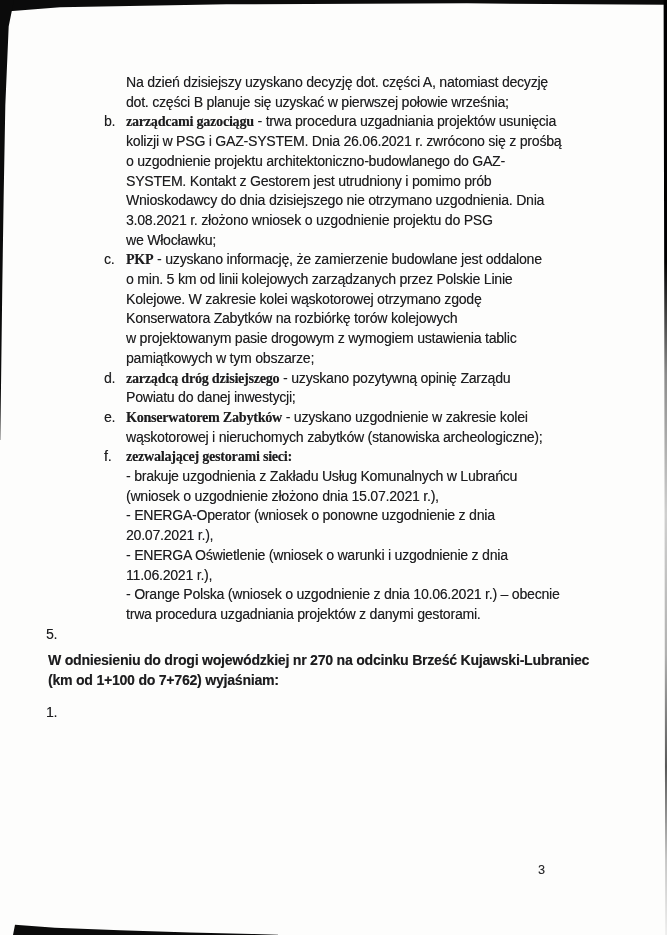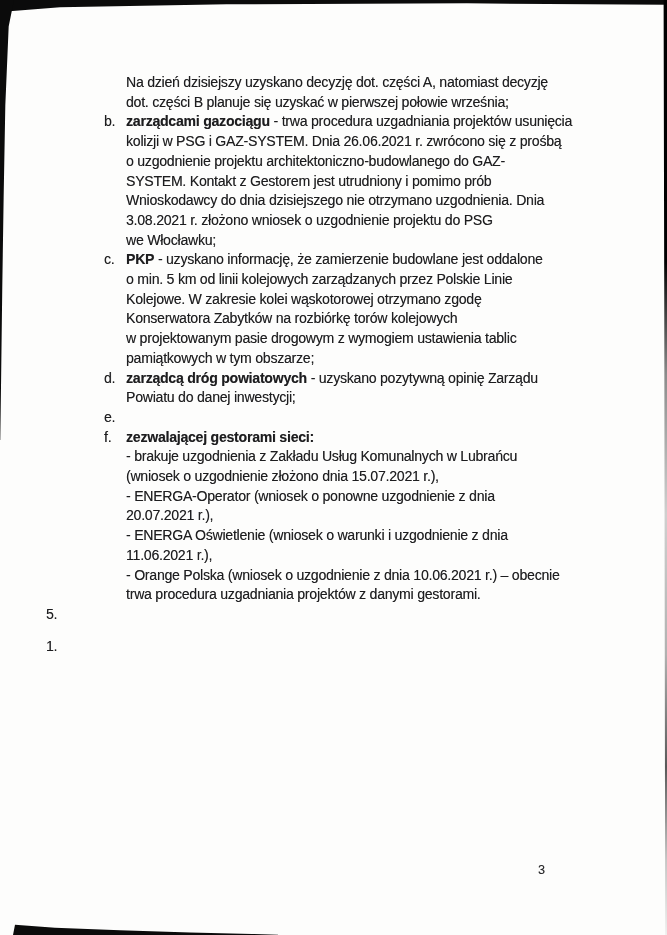--- a/index.html
+++ b/index.html
@@ -47,21 +47,21 @@
   
   .content {
     position: absolute;
     left: 0; top: 73px; width: 660px;
     font-size: 14px;
     line-height: 19.7px;
     letter-spacing: -0.2px;
     text-shadow: 0.25px 0 0 rgba(0,0,0,0.45);
   }
   .t { white-space: pre; }
-  .lead { font-weight: 700; }
+  .lead { font-weight: 700; font-family: Liberation Serif, serif; }
   .para.intro { margin-left: 126px; }
   .li { display: flex; align-items: flex-start; }
   .li .lbl { white-space: pre; }
   .li.lettered { margin-left: 104px; }
   .li.lettered .lbl { flex: 0 0 22px; width: 22px; }
   .li.numbered { margin-left: 46px; }
   .li.numbered .lbl { flex: 0 0 21px; width: 21px; }
   .para.section { margin-left: 48px; margin-top: 7px; font-weight: 700; }
   .li.item1 { margin-top: 12px; }
 
@@ -106,45 +106,51 @@
       <div class="body"><span class="lead">PKP</span><span class="t"> - uzyskano informację, że zamierzenie budowlane jest oddalone
 o min. 5 km od linii kolejowych zarządzanych przez Polskie Linie
 Kolejowe. W zakresie kolei wąskotorowej otrzymano zgodę
 Konserwatora Zabytków na rozbiórkę torów kolejowych
 w projektowanym pasie drogowym z wymogiem ustawienia tablic
 pamiątkowych w tym obszarze;</span></div>
     </div>
 
     <div class="li lettered">
       <span class="lbl">d.</span>
-      <div class="body"><span class="lead">zarządcą dróg powiatowych</span><span class="t"> - uzyskano pozytywną opinię Zarządu
+      <div class="body"><span class="lead">zarządcą dróg dzisiejszego</span><span class="t"> - uzyskano pozytywną opinię Zarządu
 Powiatu do danej inwestycji;</span></div>
     </div>
 
     <div class="li lettered">
       <span class="lbl">e.</span>
+      <div class="body"><span class="lead">Konserwatorem Zabytków</span><span class="t"> - uzyskano uzgodnienie w zakresie kolei
+wąskotorowej i nieruchomych zabytków (stanowiska archeologiczne);</span></div>
     </div>
 
     <div class="li lettered">
       <span class="lbl">f.</span>
       <div class="body"><span class="lead">zezwalającej gestorami sieci:</span><span class="t">
 - brakuje uzgodnienia z Zakładu Usług Komunalnych w Lubrańcu
 (wniosek o uzgodnienie złożono dnia 15.07.2021 r.),
 - ENERGA-Operator (wniosek o ponowne uzgodnienie z dnia
 20.07.2021 r.),
 - ENERGA Oświetlenie (wniosek o warunki i uzgodnienie z dnia
 11.06.2021 r.),
 - Orange Polska (wniosek o uzgodnienie z dnia 10.06.2021 r.) – obecnie
 trwa procedura uzgadniania projektów z danymi gestorami.</span></div>
     </div>
 
     <div class="li numbered">
       <span class="lbl">5.</span>
     </div>
 
+    <div class="para section">
+      <span class="t">W odniesieniu do drogi wojewódzkiej nr 270 na odcinku Brześć Kujawski-Lubraniec
+(km od 1+100 do 7+762) wyjaśniam:</span>
+    </div>
 
     <div class="li numbered item1">
       <span class="lbl">1.</span>
     </div>
 
   </div>
 
   <div class="pagenum">3</div>
 
 </div>

